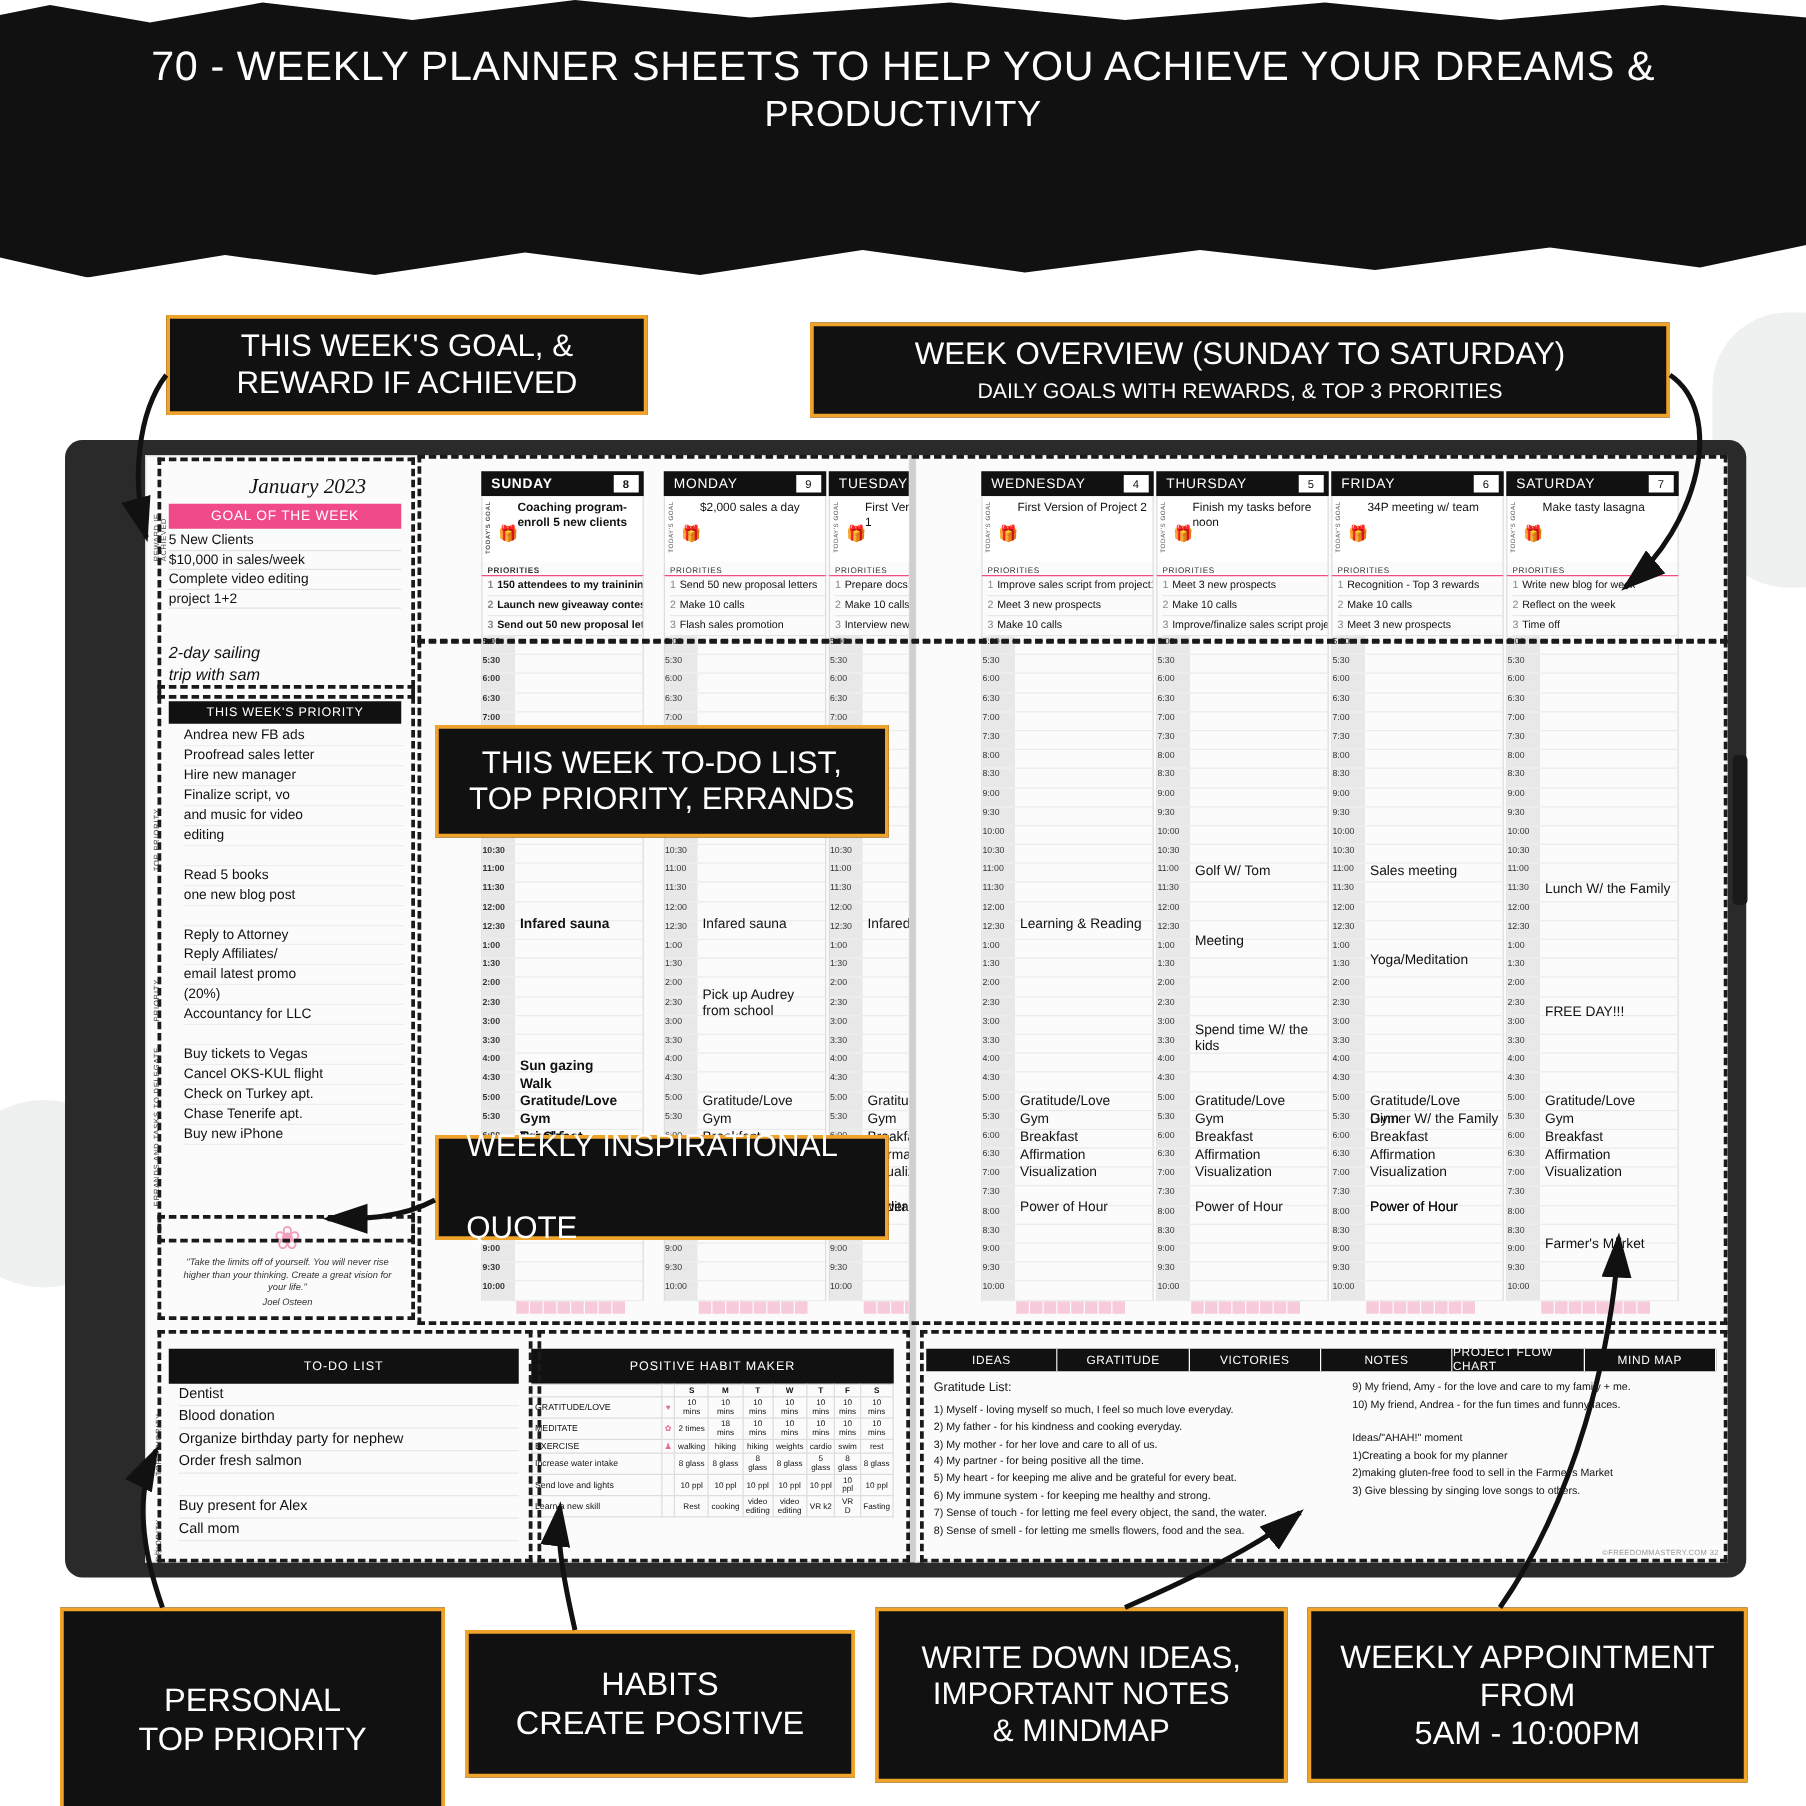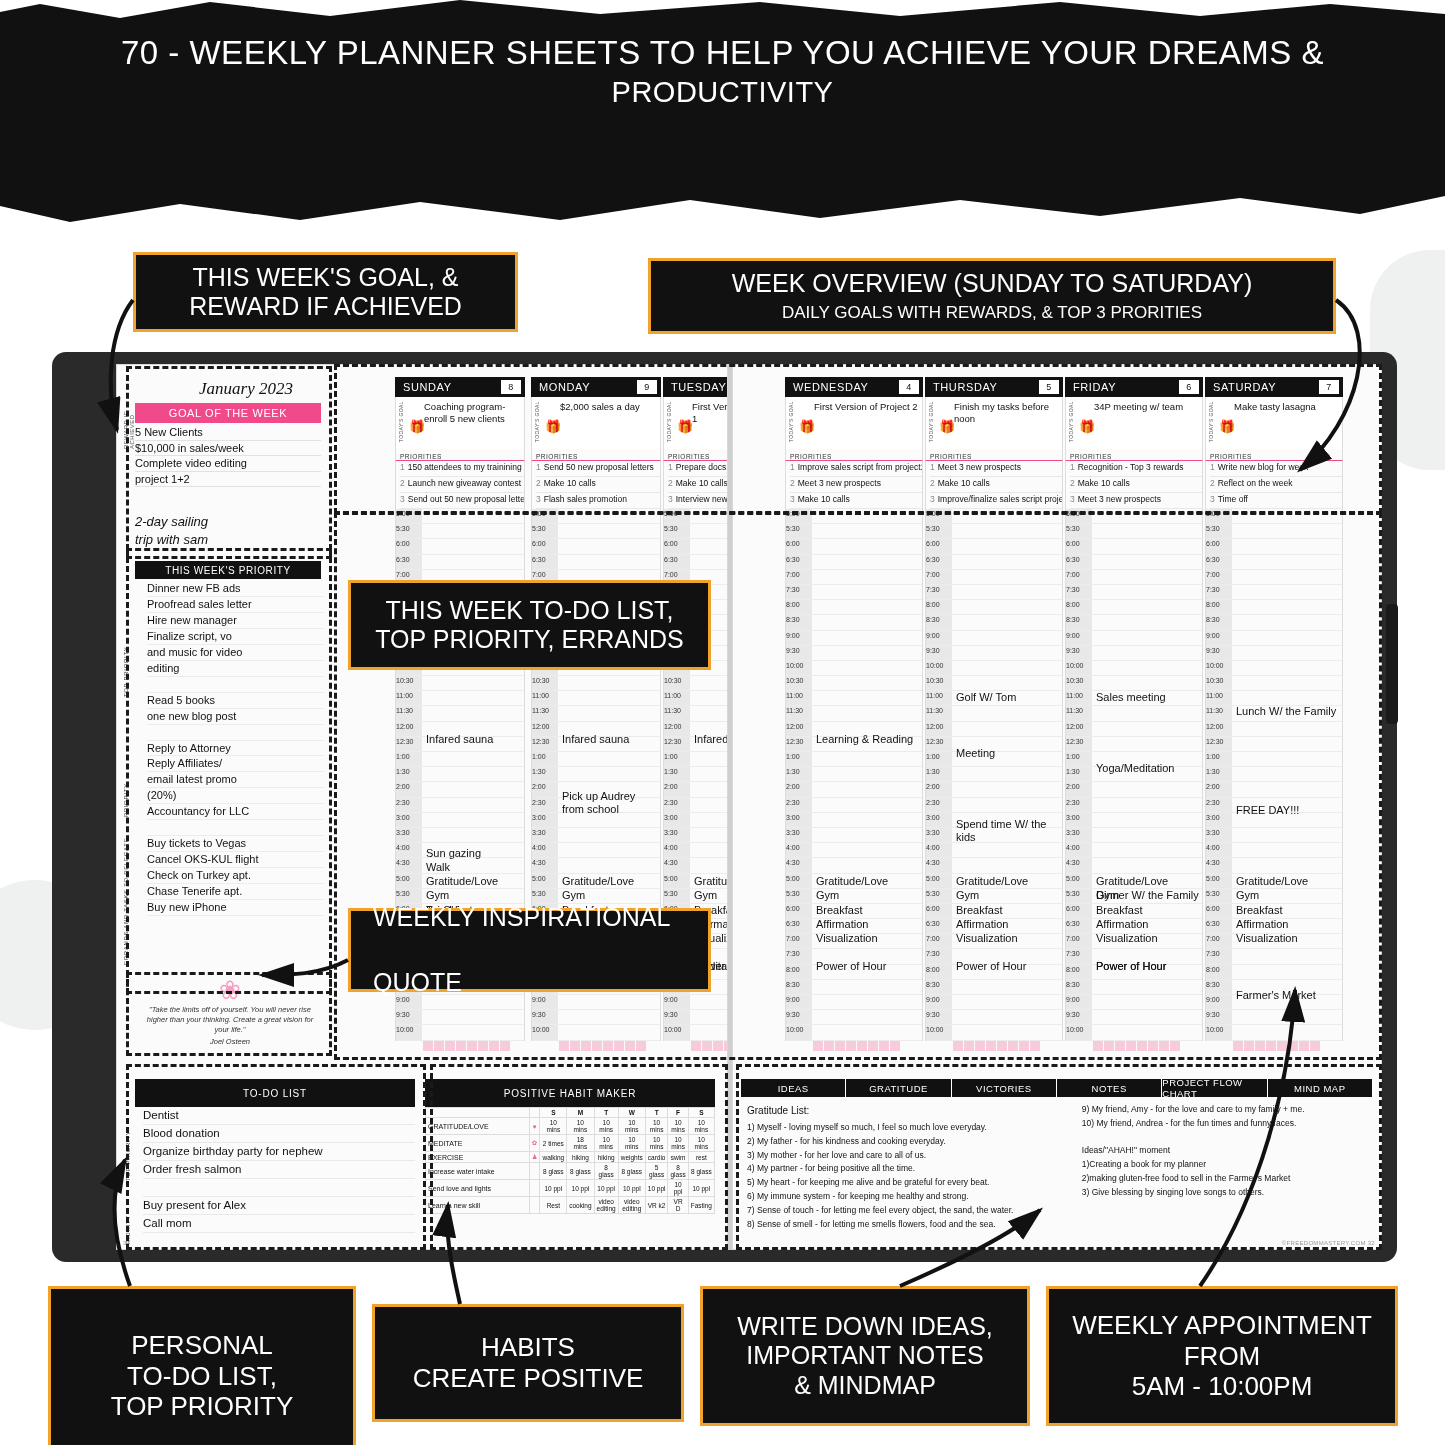--- a/index.html
+++ b/index.html
@@ -155,21 +155,21 @@
       <div>2-day sailing</div>
       <div>trip with sam</div>
     </div>
 
     <div class="twp-head">THIS WEEK'S PRIORITY</div>
     <div class="vlabel" style="left:6px;top:222px;height:110px;">TOP PRIORITY</div>
     <div class="vlabel" style="left:6px;top:372px;height:80px;">PRIORITY</div>
     <div class="vlabel" style="left:6px;top:470px;height:130px;">ERRANDS AND TASKS TO DELEGATE</div>
 
     <div class="twp-body">
-      <div>Dinner new FB ads</div>
+      <div>Andrea new FB ads</div>
       <div>Proofread sales letter</div>
       <div>Hire new manager</div>
       <div>Finalize script, vo</div>
       <div>and music for video</div>
       <div>editing</div>
       <div>&nbsp;</div>
       <div>Read 5 books</div>
       <div>one new blog post</div>
       <div>&nbsp;</div>
       <div>Reply to Attorney</div>
@@ -185,21 +185,21 @@
       <div>Buy new iPhone</div>
     </div>
 
     <div class="quote-box">
       <div class="flower">❀</div>
       <div class="quote-txt">"Take the limits off of yourself. You will never rise higher than your thinking. Create a great vision for your life."</div>
       <div class="quote-txt">Joel Osteen</div>
     </div>
 
     <div id="left-days">
-        <div class="daycol" style="left: 278px; width: 130px;">
+        <div class="daycol" style="left: 268px; width: 130px; font-weight: bold;">
           <div class="dayhead">SUNDAY<span class="daynum">8</span></div>
           <div class="goalrow">
             <span class="tg">TODAY'S GOAL</span>
             <span class="gift">🎁</span>
             <span class="goaltxt">Coaching program-enroll 5 new clients</span>
           </div>
           <div class="prio-head" style="border-left: 1px solid rgb(221, 221, 221); border-right: 1px solid rgb(221, 221, 221);">PRIORITIES</div>
           <div class="prio-list" style="border-left: 1px solid rgb(221, 221, 221); border-right: 1px solid rgb(221, 221, 221);">
             <div><span>1</span>150 attendees to my trainining</div>
             <div><span>2</span>Launch new giveaway contest</div>
@@ -1577,21 +1577,20 @@
   <div>THIS WEEK TO-DO LIST,</div>
   <div>TOP PRIORITY, ERRANDS</div>
 </div>
 <div class="callout" style="left:348px;top:908px;width:363px;height:84px;font-size:25px;align-items:flex-start;padding-left:22px;gap:36px;">
   <div style="text-align:left;">WEEKLY INSPIRATIONAL</div>
   <div style="text-align:left;">QUOTE</div>
 </div>
 
 <div class="callout" style="left:48px;top:1286px;width:308px;height:180px;font-size:26px;">
   <div>PERSONAL</div>
-  <div>TO-DO LIST,</div>
   <div>TOP PRIORITY</div>
 </div>
 <div class="callout" style="left:372px;top:1304px;width:312px;height:118px;font-size:26px;">
   <div>HABITS</div>
   <div>CREATE POSITIVE</div>
 </div>
 <div class="callout" style="left:700px;top:1286px;width:330px;height:140px;font-size:25px;">
   <div>WRITE DOWN IDEAS,</div>
   <div>IMPORTANT NOTES</div>
   <div>&amp; MINDMAP</div>

